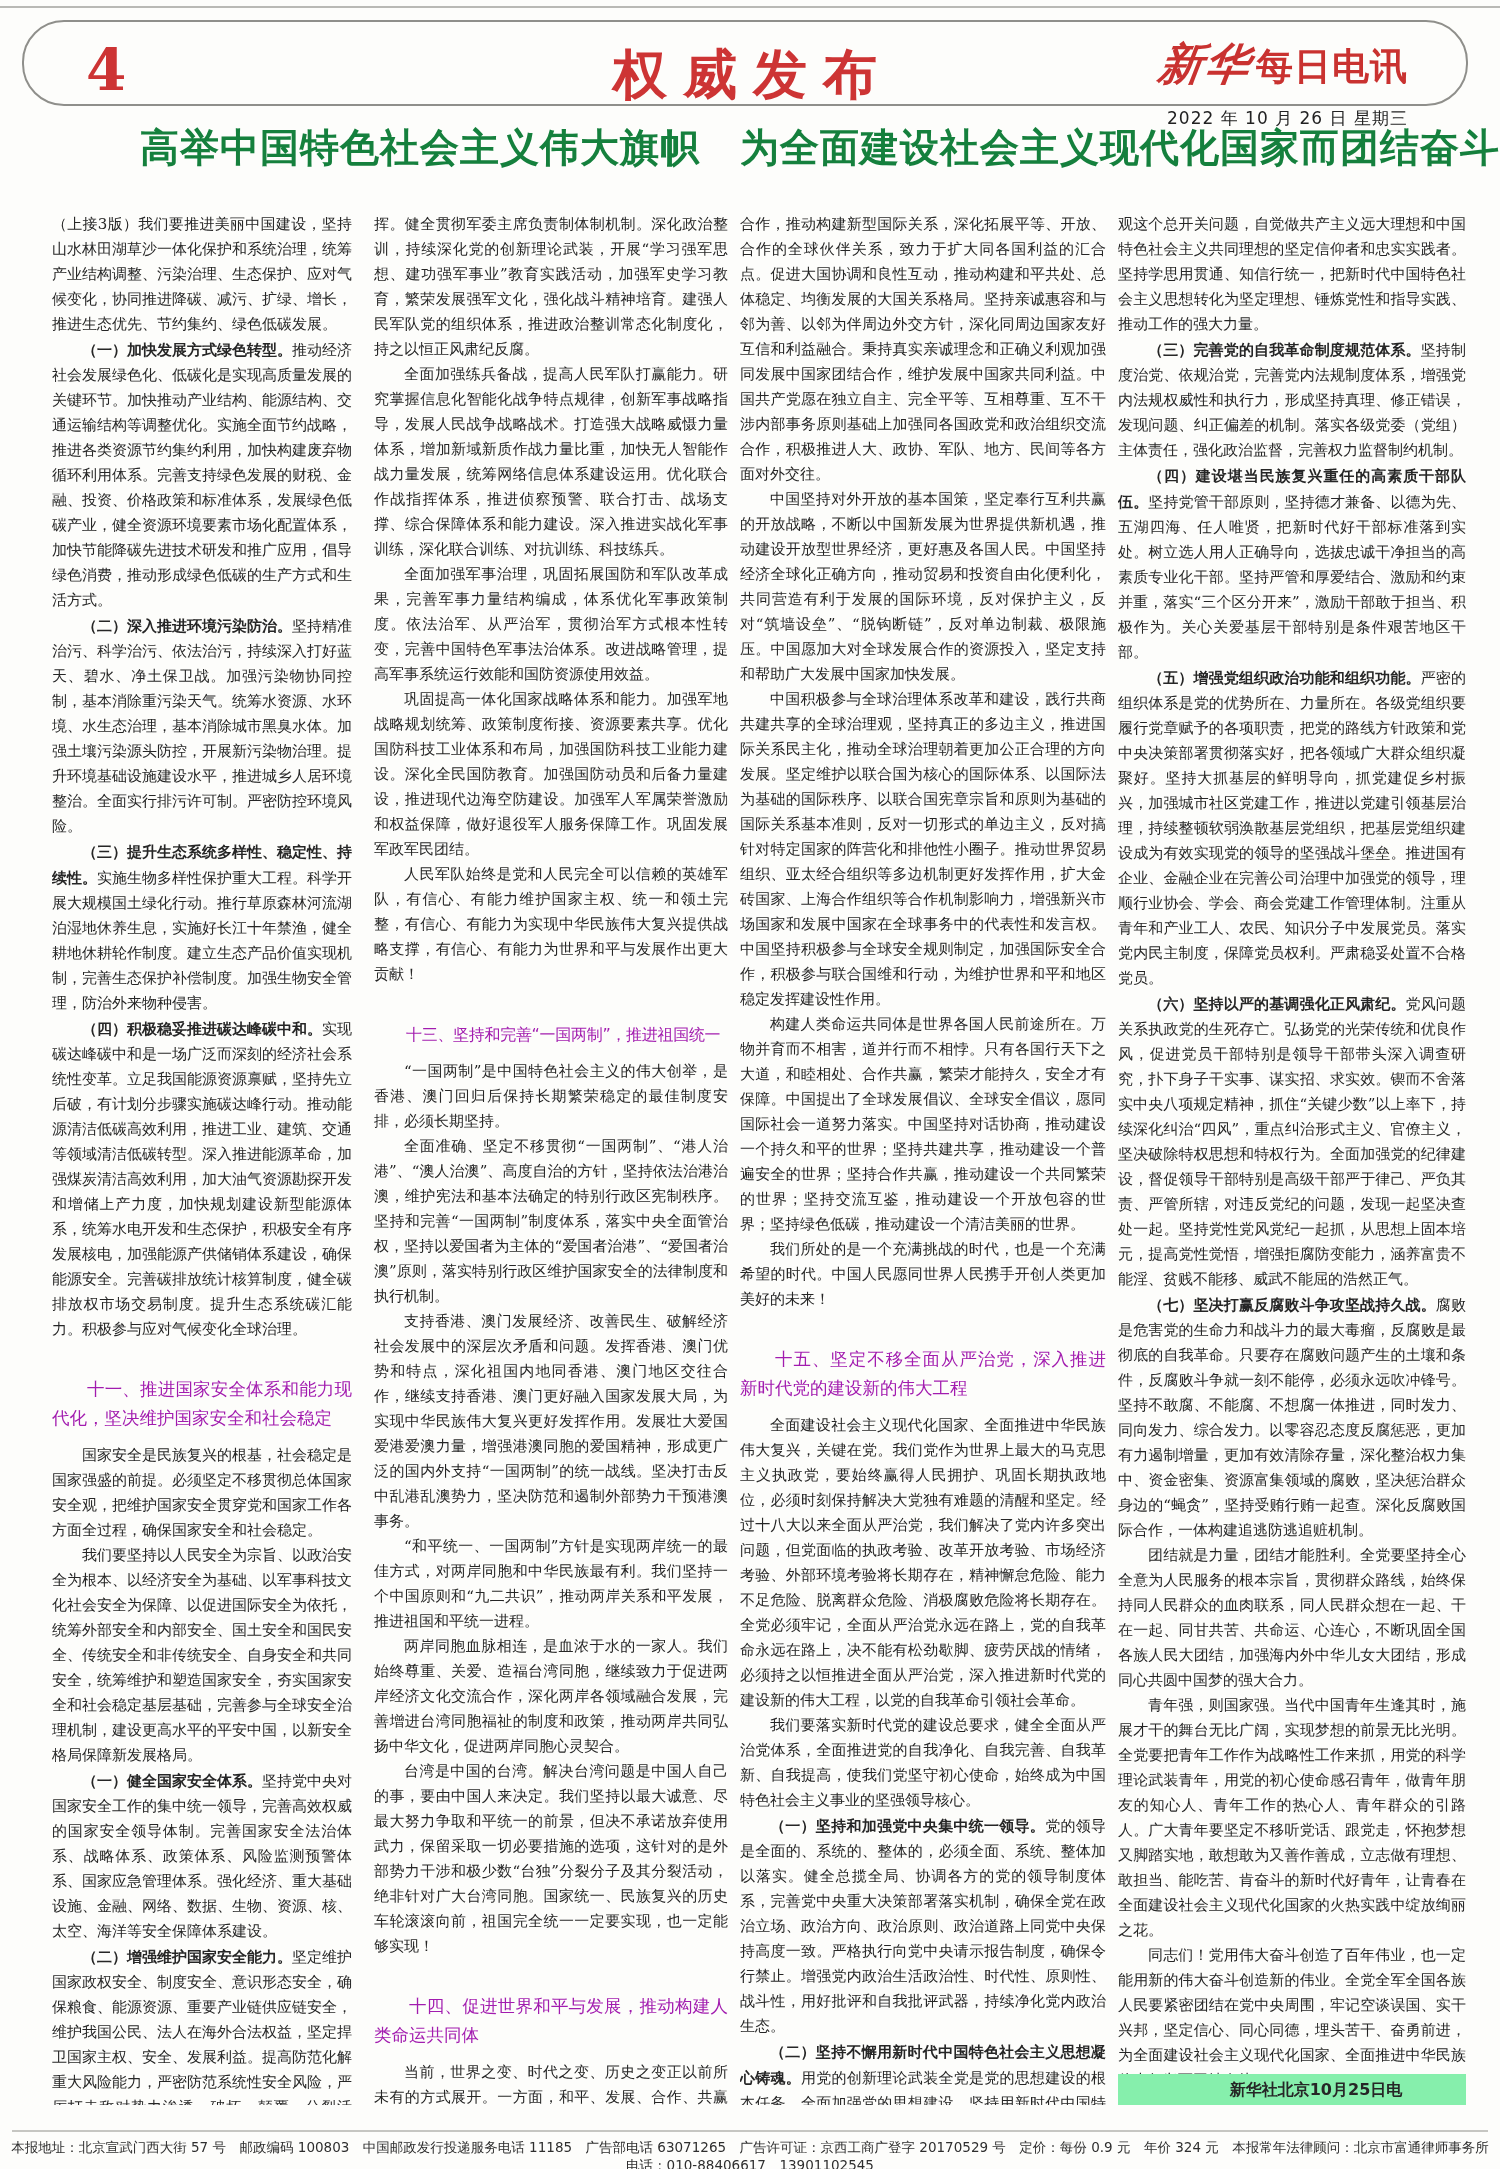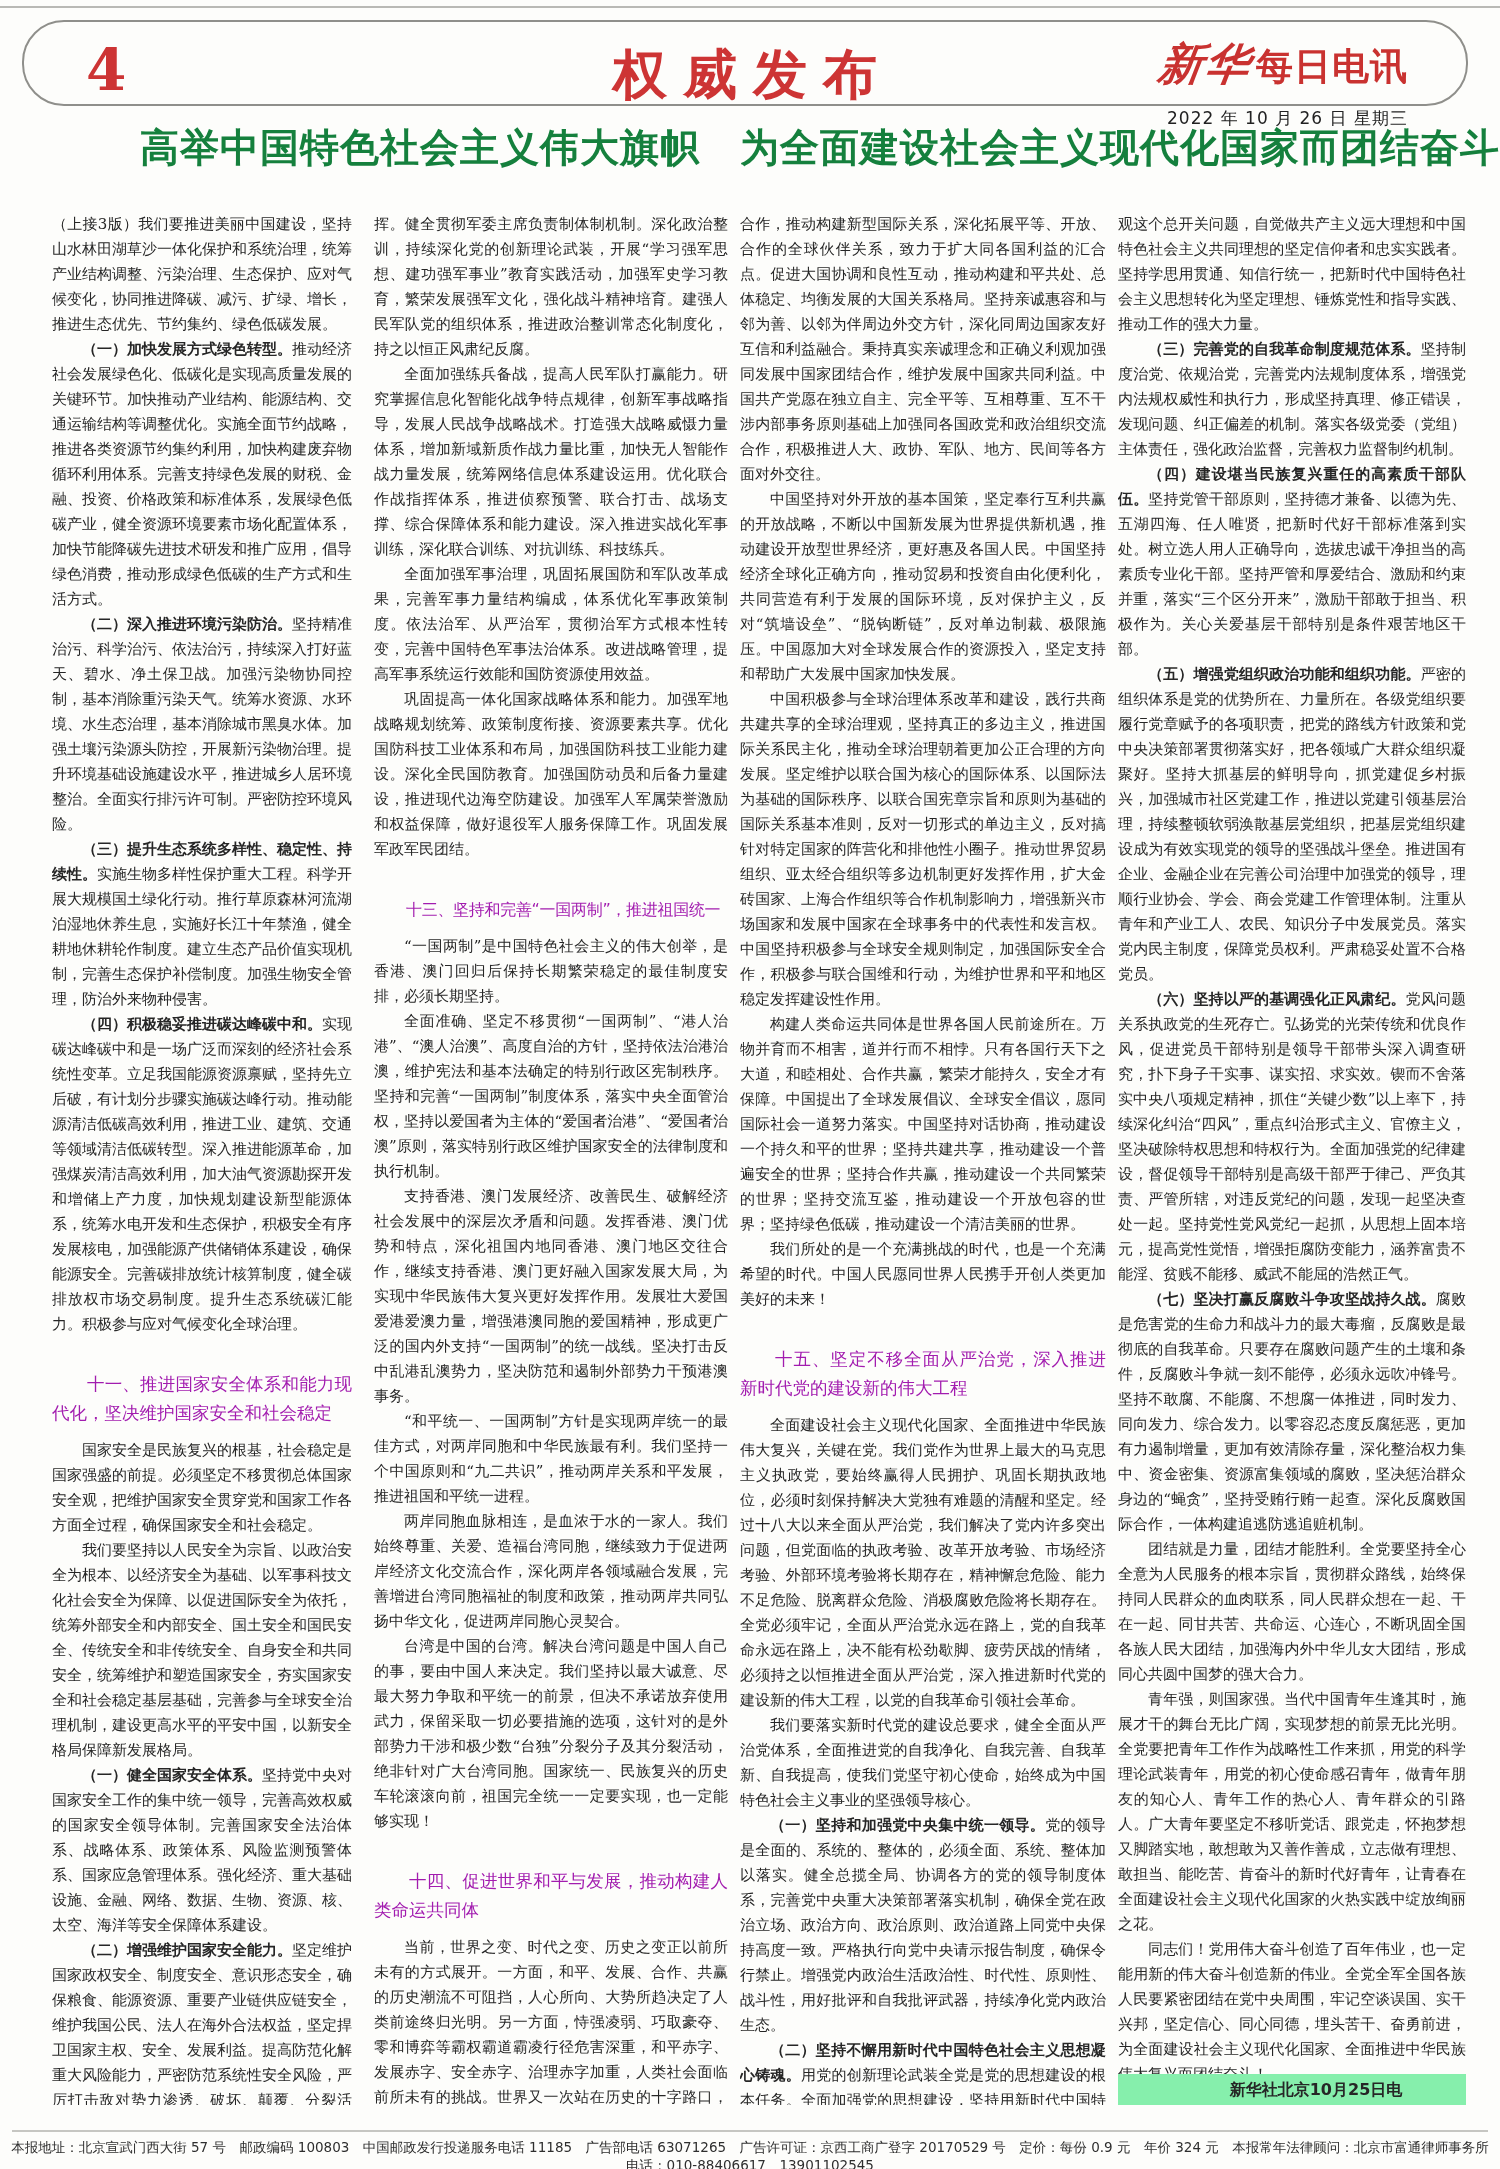--- a/index.html
+++ b/index.html
@@ -27,21 +27,21 @@
   
   .body-cols{position:absolute;left:52px;top:212px;display:flex;}
   .col{height:1893px;overflow:hidden;position:relative;text-align:justify;}
   .col1{width:300px;margin-right:22px;}
   .col2{width:354px;margin-right:12px;}
   .col3{width:366px;margin-right:12px;}
   .col4{width:348px;}
   .para{margin:0;font-size:15px;line-height:25px;text-indent:2em;
         font-family:"DejaVu Serif","Liberation Serif",serif;}
   .para.cont{text-indent:0;}
-  .para b{font-family:Liberation Serif, serif;font-weight:bold;}
+  .para b{font-family:Liberation Sans, sans-serif;font-weight:bold;}
   .sec-h{font-family:"DejaVu Sans","Liberation Sans",sans-serif;font-weight:normal;
          font-size:17.5px;line-height:29px;color:#a21caf;margin:33px 0 10px 0;
          text-indent:2em;text-align:justify;}
   .sec-h.tight{font-size:16px;letter-spacing:-0.3px;}
   .dateline{position:absolute;left:0;bottom:0;width:100%;text-align:center;
             font-weight:bold;font-size:16px;line-height:26px;background:#86efac;
             padding:3px 0 2px 0;text-indent:3em;
             font-family:"DejaVu Sans","Liberation Sans",sans-serif;}
 
   
@@ -81,20 +81,21 @@
         <p class="para">国家安全是民族复兴的根基，社会稳定是国家强盛的前提。必须坚定不移贯彻总体国家安全观，把维护国家安全贯穿党和国家工作各方面全过程，确保国家安全和社会稳定。</p>
         <p class="para">我们要坚持以人民安全为宗旨、以政治安全为根本、以经济安全为基础、以军事科技文化社会安全为保障、以促进国际安全为依托，统筹外部安全和内部安全、国土安全和国民安全、传统安全和非传统安全、自身安全和共同安全，统筹维护和塑造国家安全，夯实国家安全和社会稳定基层基础，完善参与全球安全治理机制，建设更高水平的平安中国，以新安全格局保障新发展格局。</p>
         <p class="para"><b>（一）健全国家安全体系。</b>坚持党中央对国家安全工作的集中统一领导，完善高效权威的国家安全领导体制。完善国家安全法治体系、战略体系、政策体系、风险监测预警体系、国家应急管理体系。强化经济、重大基础设施、金融、网络、数据、生物、资源、核、太空、海洋等安全保障体系建设。</p>
         <p class="para"><b>（二）增强维护国家安全能力。</b>坚定维护国家政权安全、制度安全、意识形态安全，确保粮食、能源资源、重要产业链供应链安全，维护我国公民、法人在海外合法权益，坚定捍卫国家主权、安全、发展利益。提高防范化解重大风险能力，严密防范系统性安全风险，严厉打击敌对势力渗透、破坏、颠覆、分裂活动。</p>
       </div>
     <div class="col col2">
         <p class="para cont">挥。健全贯彻军委主席负责制体制机制。深化政治整训，持续深化党的创新理论武装，开展“学习强军思想、建功强军事业”教育实践活动，加强军史学习教育，繁荣发展强军文化，强化战斗精神培育。建强人民军队党的组织体系，推进政治整训常态化制度化，持之以恒正风肃纪反腐。</p>
         <p class="para">全面加强练兵备战，提高人民军队打赢能力。研究掌握信息化智能化战争特点规律，创新军事战略指导，发展人民战争战略战术。打造强大战略威慑力量体系，增加新域新质作战力量比重，加快无人智能作战力量发展，统筹网络信息体系建设运用。优化联合作战指挥体系，推进侦察预警、联合打击、战场支撑、综合保障体系和能力建设。深入推进实战化军事训练，深化联合训练、对抗训练、科技练兵。</p>
         <p class="para">全面加强军事治理，巩固拓展国防和军队改革成果，完善军事力量结构编成，体系优化军事政策制度。依法治军、从严治军，贯彻治军方式根本性转变，完善中国特色军事法治体系。改进战略管理，提高军事系统运行效能和国防资源使用效益。</p>
         <p class="para">巩固提高一体化国家战略体系和能力。加强军地战略规划统筹、政策制度衔接、资源要素共享。优化国防科技工业体系和布局，加强国防科技工业能力建设。深化全民国防教育。加强国防动员和后备力量建设，推进现代边海空防建设。加强军人军属荣誉激励和权益保障，做好退役军人服务保障工作。巩固发展军政军民团结。</p>
+        <p class="para">人民军队始终是党和人民完全可以信赖的英雄军队，有信心、有能力维护国家主权、统一和领土完整，有信心、有能力为实现中华民族伟大复兴提供战略支撑，有信心、有能力为世界和平与发展作出更大贡献！</p>
         <div class="sec-h tight">十三、坚持和完善“一国两制”，推进祖国统一</div>
         <p class="para">“一国两制”是中国特色社会主义的伟大创举，是香港、澳门回归后保持长期繁荣稳定的最佳制度安排，必须长期坚持。</p>
         <p class="para">全面准确、坚定不移贯彻“一国两制”、“港人治港”、“澳人治澳”、高度自治的方针，坚持依法治港治澳，维护宪法和基本法确定的特别行政区宪制秩序。坚持和完善“一国两制”制度体系，落实中央全面管治权，坚持以爱国者为主体的“爱国者治港”、“爱国者治澳”原则，落实特别行政区维护国家安全的法律制度和执行机制。</p>
         <p class="para">支持香港、澳门发展经济、改善民生、破解经济社会发展中的深层次矛盾和问题。发挥香港、澳门优势和特点，深化祖国内地同香港、澳门地区交往合作，继续支持香港、澳门更好融入国家发展大局，为实现中华民族伟大复兴更好发挥作用。发展壮大爱国爱港爱澳力量，增强港澳同胞的爱国精神，形成更广泛的国内外支持“一国两制”的统一战线。坚决打击反中乱港乱澳势力，坚决防范和遏制外部势力干预港澳事务。</p>
         <p class="para">“和平统一、一国两制”方针是实现两岸统一的最佳方式，对两岸同胞和中华民族最有利。我们坚持一个中国原则和“九二共识”，推动两岸关系和平发展，推进祖国和平统一进程。</p>
         <p class="para">两岸同胞血脉相连，是血浓于水的一家人。我们始终尊重、关爱、造福台湾同胞，继续致力于促进两岸经济文化交流合作，深化两岸各领域融合发展，完善增进台湾同胞福祉的制度和政策，推动两岸共同弘扬中华文化，促进两岸同胞心灵契合。</p>
         <p class="para">台湾是中国的台湾。解决台湾问题是中国人自己的事，要由中国人来决定。我们坚持以最大诚意、尽最大努力争取和平统一的前景，但决不承诺放弃使用武力，保留采取一切必要措施的选项，这针对的是外部势力干涉和极少数“台独”分裂分子及其分裂活动，绝非针对广大台湾同胞。国家统一、民族复兴的历史车轮滚滚向前，祖国完全统一一定要实现，也一定能够实现！</p>
         <div class="sec-h">十四、促进世界和平与发展，推动构建人类命运共同体</div>
         <p class="para">当前，世界之变、时代之变、历史之变正以前所未有的方式展开。一方面，和平、发展、合作、共赢的历史潮流不可阻挡，人心所向、大势所趋决定了人类前途终归光明。另一方面，恃强凌弱、巧取豪夺、零和博弈等霸权霸道霸凌行径危害深重，和平赤字、发展赤字、安全赤字、治理赤字加重，人类社会面临前所未有的挑战。世界又一次站在历史的十字路口，何去何从取决于各国人民的抉择。</p>
       </div>

